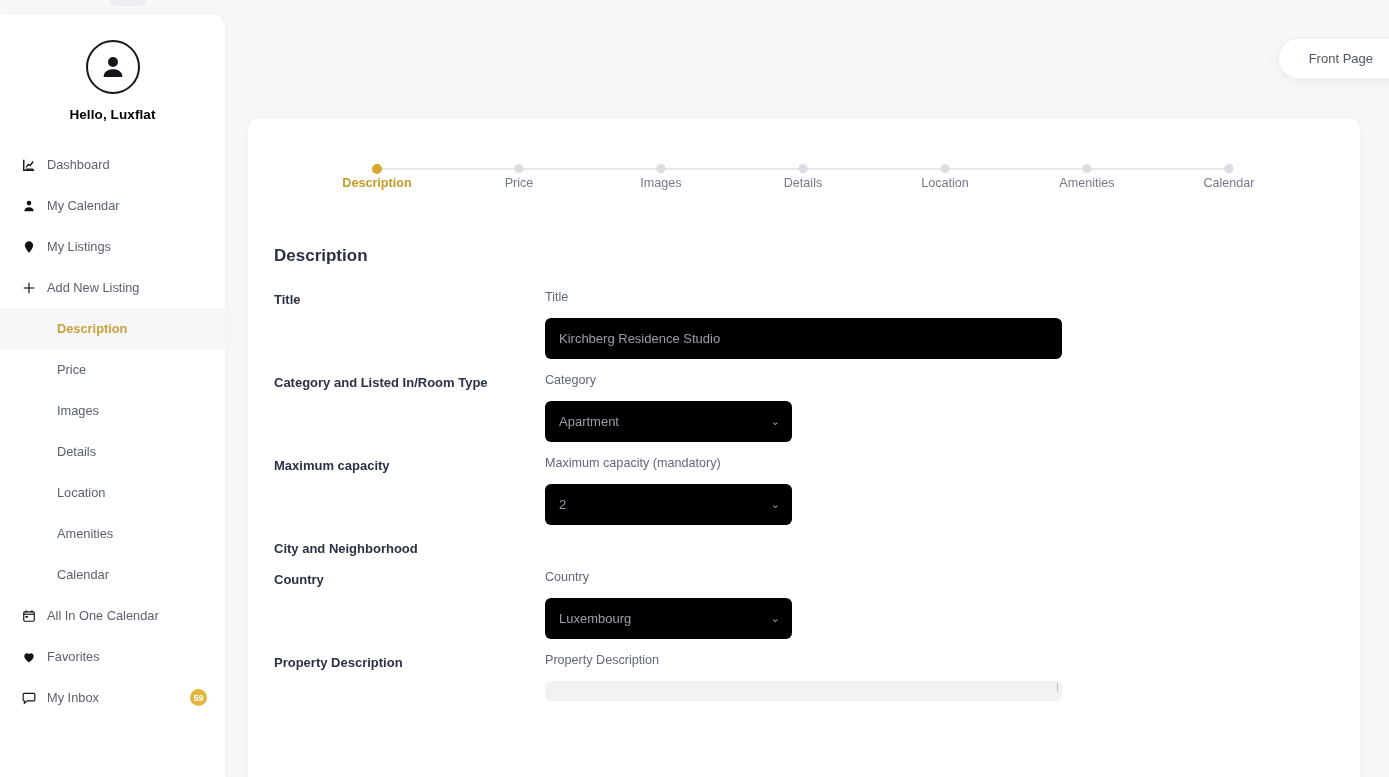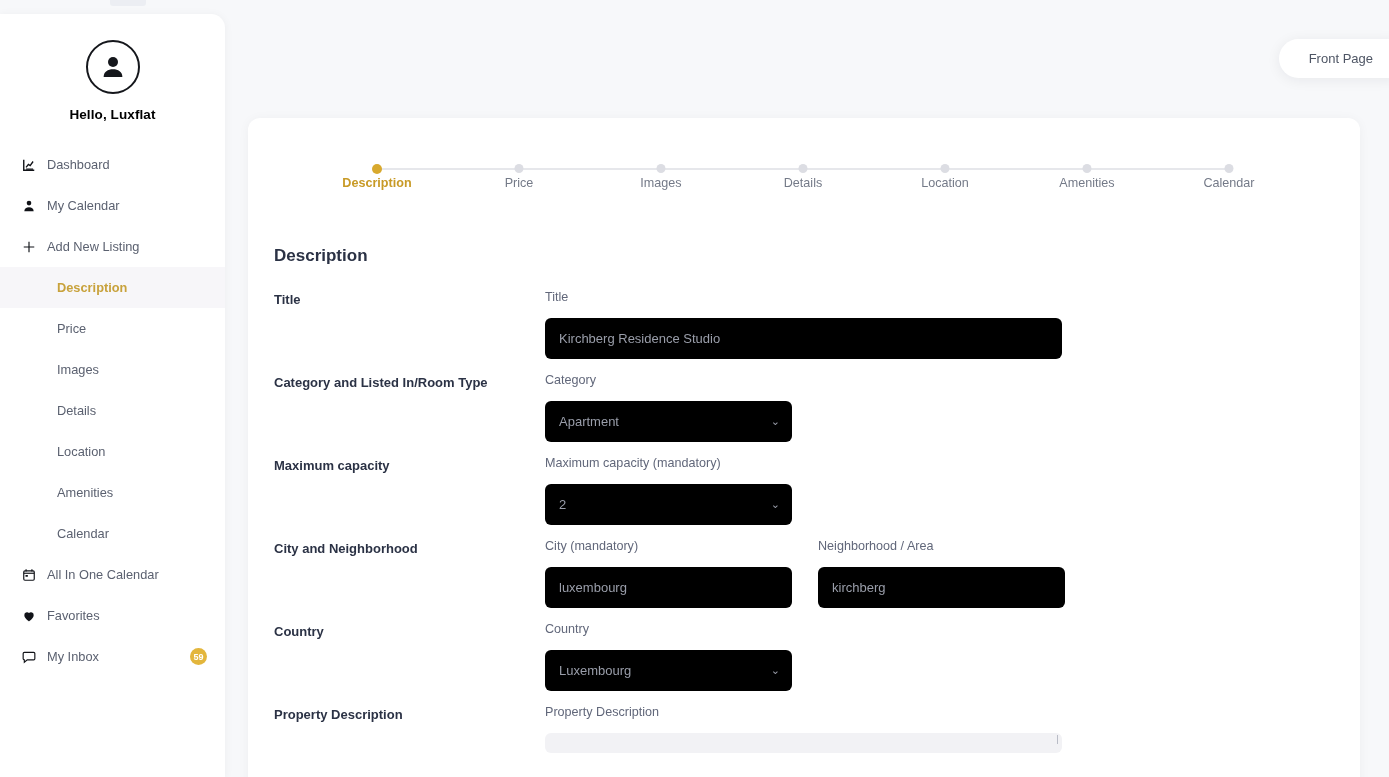--- a/index.html
+++ b/index.html
@@ -180,20 +180,28 @@
             <svg width="14" height="14" viewBox="0 0 24 24">
               <circle cx="12" cy="7" r="4" fill="#111318"></circle>
               <path d="M4 21c0-4.4 3.6-7 8-7s8 2.6 8 7z" fill="#111318"></path>
             </svg>
           </span>
           <span class="lbl">My Calendar</span>
         </div>
         <div class="nav-item">
           <span class="ico">
             <svg width="14" height="14" viewBox="0 0 24 24">
+              <path d="M12 2C8.1 2 5 5.1 5 9c0 5.3 7 13 7 13s7-7.7 7-13c0-3.9-3.1-7-7-7z" fill="#111318"></path>
+            </svg>
+          </span>
+          <span class="lbl">My Listings</span>
+        </div>
+        <div class="nav-item">
+          <span class="ico">
+            <svg width="14" height="14" viewBox="0 0 24 24">
               <path d="M11 3h2v18h-2z" fill="#111318"></path>
               <path d="M3 11h18v2H3z" fill="#111318"></path>
             </svg>
           </span>
           <span class="lbl">Add New Listing</span>
         </div>
         <div class="nav-item sub active">
           <span class="lbl">Description</span>
         </div>
         <div class="nav-item sub">
@@ -322,30 +330,20 @@
             <div class="control select w-mid">
               <span>2</span>
               <span class="caret">⌄</span>
             </div>
           </div>
         </div>
       </div>
 
       <div class="row">
         <div class="row-label">City and Neighborhood</div>
-        <div class="fields">
-          <div class="field">
-            <div class="field-label">City (mandatory)</div>
-            <div class="control w-mid">luxembourg</div>
-          </div>
-          <div class="field">
-            <div class="field-label">Neighborhood / Area</div>
-            <div class="control w-mid">kirchberg</div>
-          </div>
-        </div>
       </div>
 
       <div class="row">
         <div class="row-label">Country</div>
         <div class="fields">
           <div class="field">
             <div class="field-label">Country</div>
             <div class="control select w-mid">
               <span>Luxembourg</span>
               <span class="caret">⌄</span>

